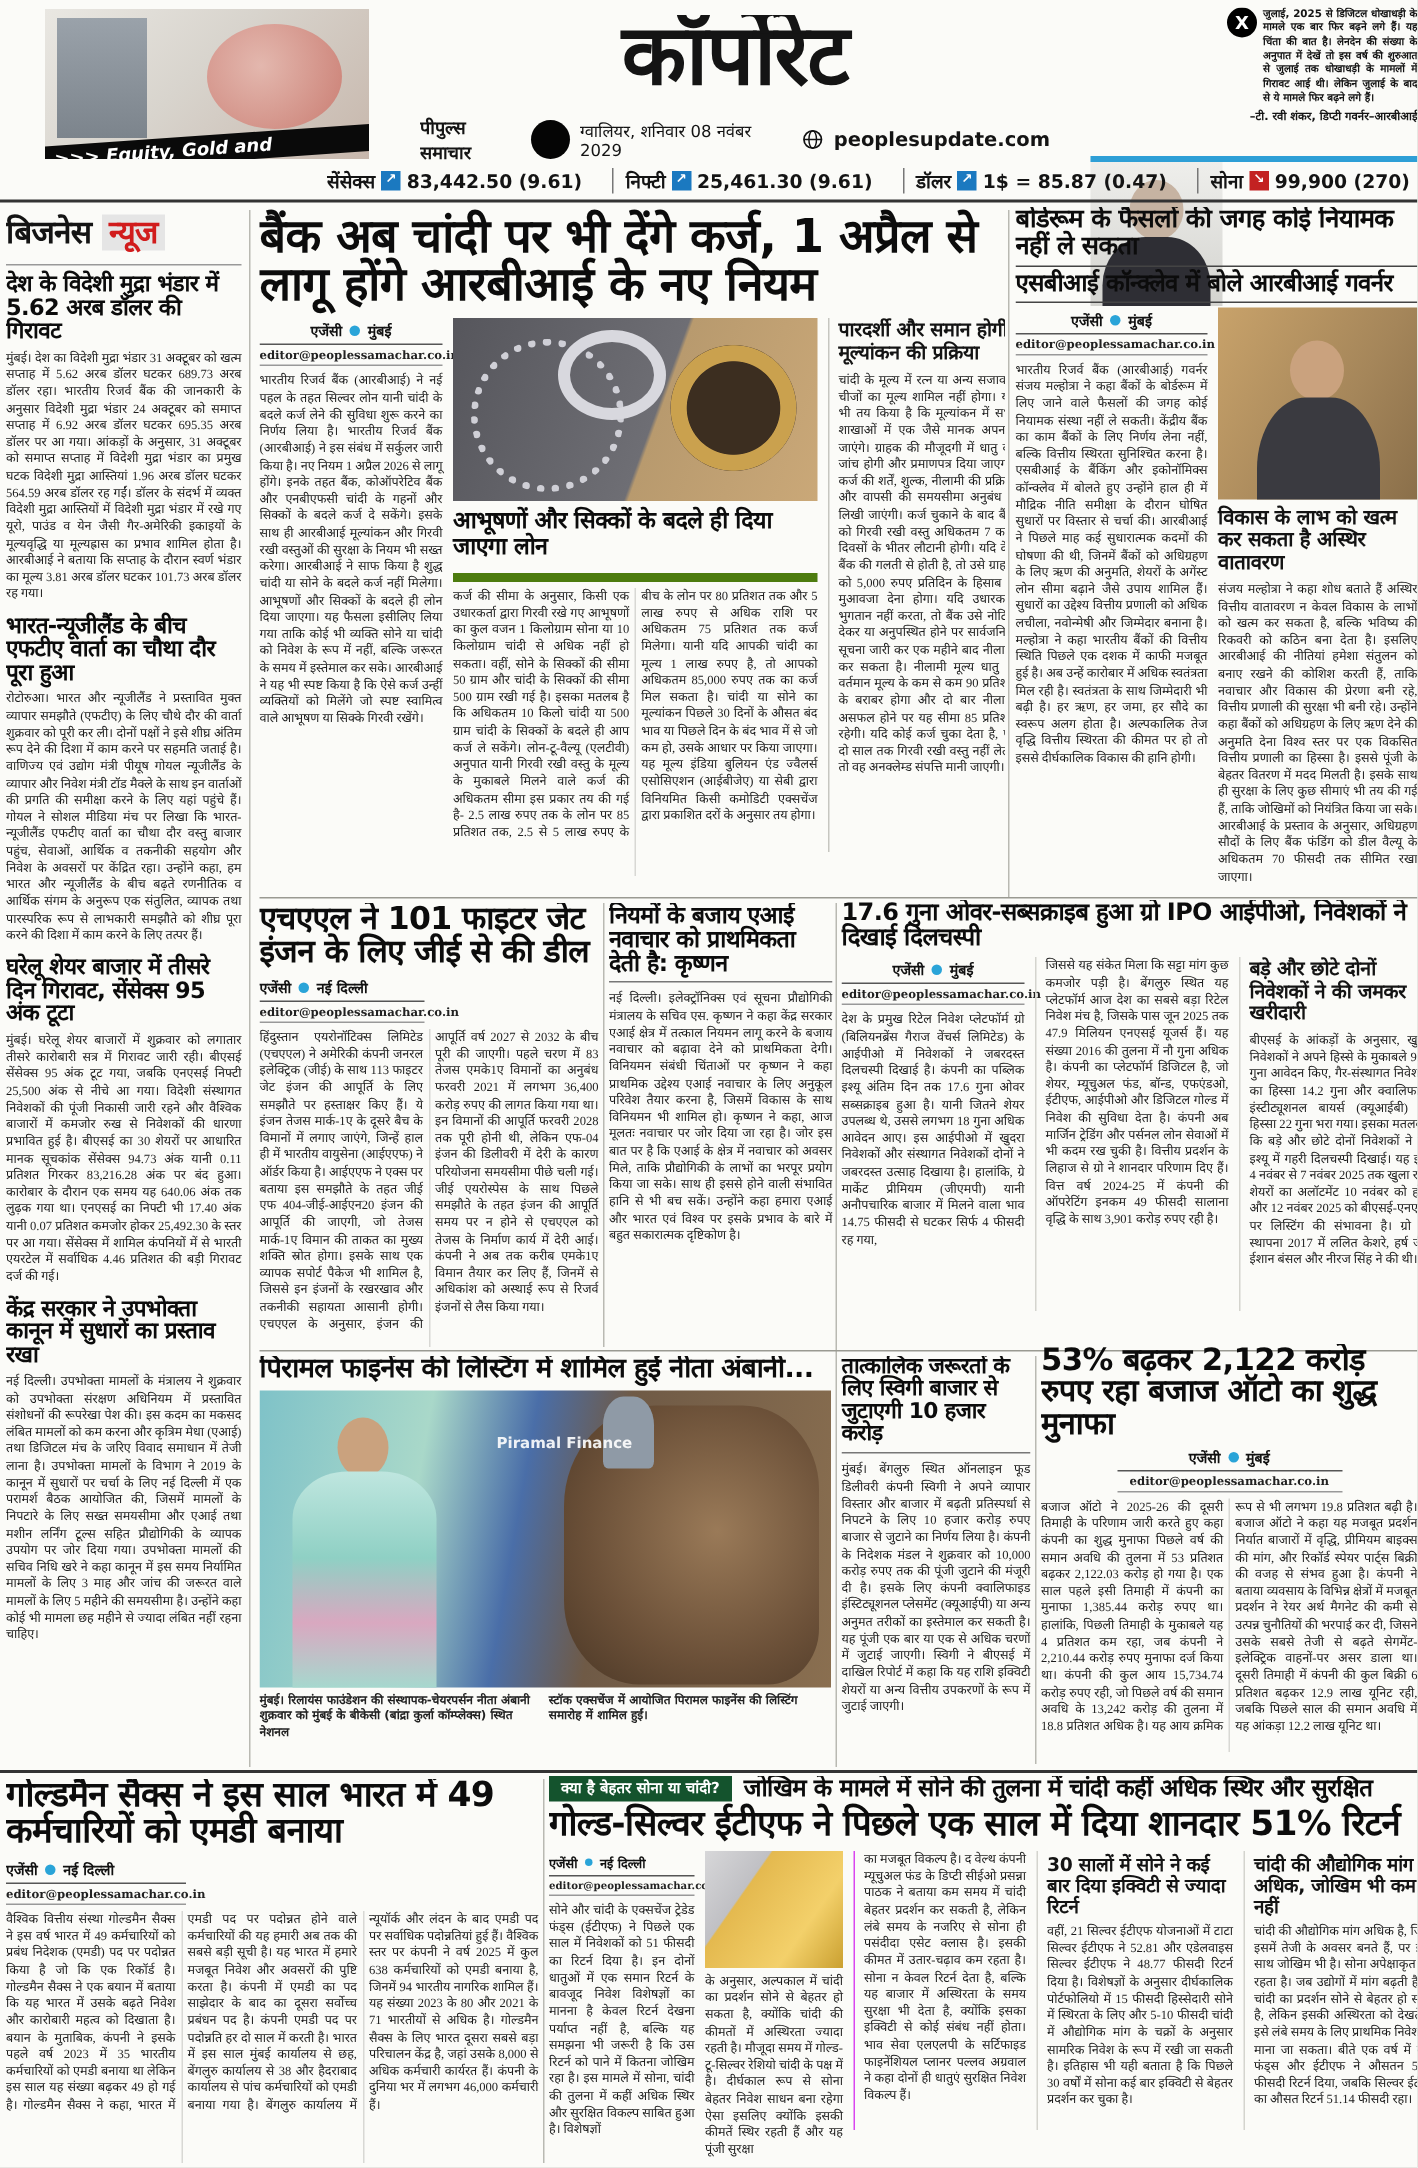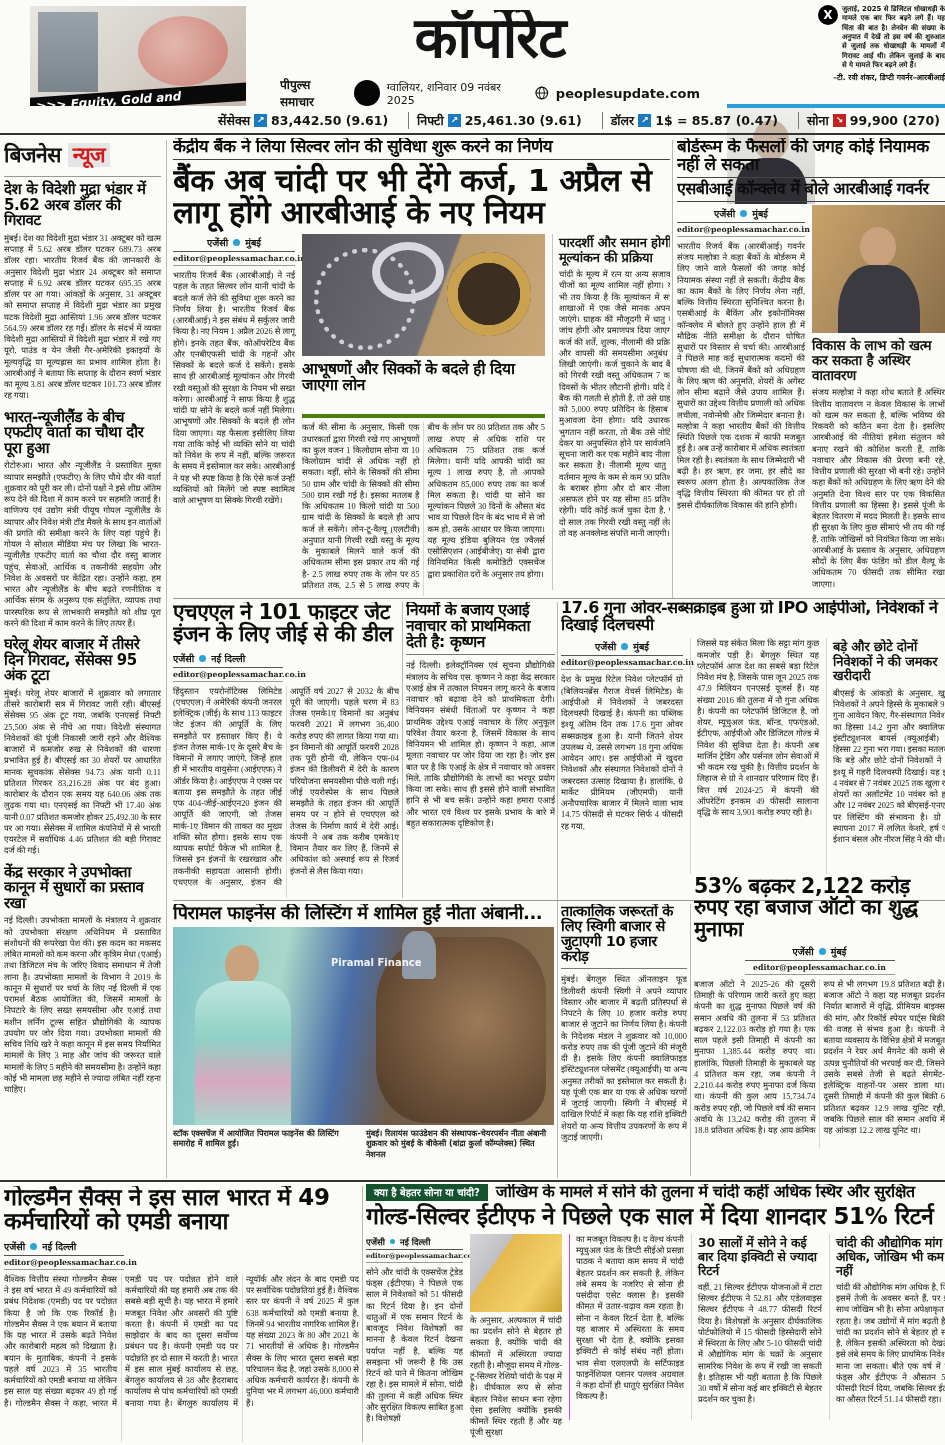--- a/index.html
+++ b/index.html
@@ -51,21 +51,21 @@
     <div style="position:absolute;right:18px;top:10px;width:90px;height:70px;border-radius:50%;background:radial-gradient(circle at 40% 40%,#e8b0a6,#c9675c);opacity:.75;"></div>
     <div style="position:absolute;left:-8px;bottom:2px;width:150%;background:#0a0a0a;color:#fff;font-weight:bold;font-size:12px;font-style:italic;padding:2px 14px;transform:rotate(-4deg);">&gt;&gt;&gt; Equity, Gold and</div>
   </div>
 
   <div class="abs" style="left:300px;top:10px;width:380px;height:66px;">
     <div class="mast-title">कॉर्पोरेट</div>
   </div>
   <div class="abs pubrow" style="left:280px;top:78px;width:420px;height:30px;">
     <span style="font-weight:bold;font-size:12px;">पीपुल्स समाचार</span>
     <span class="blackdot"></span>
-    <span>ग्वालियर, शनिवार 09 नवंबर 2025</span>
+    <span>ग्वालियर, शनिवार 08 नवंबर 2029</span>
     <svg width="14" height="14" viewBox="0 0 14 14">
       <circle cx="7" cy="7" r="6" fill="none" stroke="#111" stroke-width="1.2"></circle>
       <ellipse cx="7" cy="7" rx="2.6" ry="6" fill="none" stroke="#111" stroke-width="1"></ellipse>
       <line x1="1" y1="7" x2="13" y2="7" stroke="#111" stroke-width="1"></line>
     </svg>
     <span style="font-weight:bold;font-size:13px;">peoplesupdate.com</span>
   </div>
 
   <div class="abs photo" style="left:727px;top:6px;width:88px;height:98px;background:linear-gradient(#efefec,#d3d3cf);">
     <div class="sil-head" style="left:26px;top:14px;width:36px;height:40px;background:#c6b3a2;"></div>
@@ -126,39 +126,38 @@
       <h3 class="hl" style="font-size:15px;margin-bottom:4px;">घरेलू शेयर बाजार में तीसरे दिन गिरावट, सेंसेक्स 95 अंक टूटा</h3>
       <p class="body-txt">मुंबई। घरेलू शेयर बाजारों में शुक्रवार को लगातार तीसरे कारोबारी सत्र में गिरावट जारी रही। बीएसई सेंसेक्स 95 अंक टूट गया, जबकि एनएसई निफ्टी 25,500 अंक से नीचे आ गया। विदेशी संस्थागत निवेशकों की पूंजी निकासी जारी रहने और वैश्विक बाजारों में कमजोर रुख से निवेशकों की धारणा प्रभावित हुई है। बीएसई का 30 शेयरों पर आधारित मानक सूचकांक सेंसेक्स 94.73 अंक यानी 0.11 प्रतिशत गिरकर 83,216.28 अंक पर बंद हुआ। कारोबार के दौरान एक समय यह 640.06 अंक तक लुढ़क गया था। एनएसई का निफ्टी भी 17.40 अंक यानी 0.07 प्रतिशत कमजोर होकर 25,492.30 के स्तर पर आ गया। सेंसेक्स में शामिल कंपनियों में से भारती एयरटेल में सर्वाधिक 4.46 प्रतिशत की बड़ी गिरावट दर्ज की गई।</p>
     </div>
     <div style="margin-top:8px;">
       <h3 class="hl" style="font-size:15px;margin-bottom:4px;">केंद्र सरकार ने उपभोक्ता कानून में सुधारों का प्रस्ताव रखा</h3>
       <p class="body-txt">नई दिल्ली। उपभोक्ता मामलों के मंत्रालय ने शुक्रवार को उपभोक्ता संरक्षण अधिनियम में प्रस्तावित संशोधनों की रूपरेखा पेश की। इस कदम का मकसद लंबित मामलों को कम करना और कृत्रिम मेधा (एआई) तथा डिजिटल मंच के जरिए विवाद समाधान में तेजी लाना है। उपभोक्ता मामलों के विभाग ने 2019 के कानून में सुधारों पर चर्चा के लिए नई दिल्ली में एक परामर्श बैठक आयोजित की, जिसमें मामलों के निपटारे के लिए सख्त समयसीमा और एआई तथा मशीन लर्निंग टूल्स सहित प्रौद्योगिकी के व्यापक उपयोग पर जोर दिया गया। उपभोक्ता मामलों की सचिव निधि खरे ने कहा कानून में इस समय निर्यामित मामलों के लिए 3 माह और जांच की जरूरत वाले मामलों के लिए 5 महीने की समयसीमा है। उन्होंने कहा कोई भी मामला छह महीने से ज्यादा लंबित नहीं रहना चाहिए।</p>
     </div>
   </div>
 
   <div class="abs" style="left:173px;top:138px;width:497px;height:458px;">
-    <div class="hl rule-b" style="font-size:17px;padding-bottom:3px;">केंद्रीय बैंक ने लिया सिल्वर लोन की सुविधा शुरू करने का निर्णय</div>
     <h1 class="hl" style="font-size:31px;margin:4px 0 6px 0;">बैंक अब चांदी पर भी देंगे कर्ज, 1 अप्रैल से लागू होंगे आरबीआई के नए नियम</h1>
     <div style="display:flex;gap:7px;height:356px;">
       <div style="width:122px;flex:0 0 auto;">
         <div class="byline">
           <span>एजेंसी</span>
           <span class="bdot"></span>
           <span>मुंबई</span>
         </div>
         <div class="email">editor@peoplessamachar.co.in</div>
         <p class="body-txt">भारतीय रिजर्व बैंक (आरबीआई) ने नई पहल के तहत सिल्वर लोन यानी चांदी के बदले कर्ज लेने की सुविधा शुरू करने का निर्णय लिया है। भारतीय रिजर्व बैंक (आरबीआई) ने इस संबंध में सर्कुलर जारी किया है। नए नियम 1 अप्रैल 2026 से लागू होंगे। इनके तहत बैंक, कोऑपरेटिव बैंक और एनबीएफसी चांदी के गहनों और सिक्कों के बदले कर्ज दे सकेंगे। इसके साथ ही आरबीआई मूल्यांकन और गिरवी रखी वस्तुओं की सुरक्षा के नियम भी सख्त करेगा। आरबीआई ने साफ किया है शुद्ध चांदी या सोने के बदले कर्ज नहीं मिलेगा। आभूषणों और सिक्कों के बदले ही लोन दिया जाएगा। यह फैसला इसीलिए लिया गया ताकि कोई भी व्यक्ति सोने या चांदी को निवेश के रूप में नहीं, बल्कि जरूरत के समय में इस्तेमाल कर सके। आरबीआई ने यह भी स्पष्ट किया है कि ऐसे कर्ज उन्हीं व्यक्तियों को मिलेंगे जो स्पष्ट स्वामित्व वाले आभूषण या सिक्के गिरवी रखेंगे।</p>
       </div>
       <div style="width:243px;flex:0 0 auto;">
         <div class="photo" style="height:122px;background:linear-gradient(110deg,#56565c 0%,#6e6e74 55%,#b89a6e 56%,#caa878 100%);">
           <div style="position:absolute;left:12px;top:14px;width:92px;height:92px;border-radius:50%;border:5px dotted #cfcfd6;"></div>
           <div style="position:absolute;left:70px;top:8px;width:56px;height:44px;border-radius:50%;border:8px solid #d8d8de;"></div>
           <div style="position:absolute;right:14px;top:18px;width:84px;height:84px;border-radius:50%;background:radial-gradient(circle,#3c2e20 0 52%,#caa14e 53% 70%,#3c2e20 71%);"></div>
         </div>
-        <h3 class="hl" style="font-size:15.5px;margin:5px 0 4px 0;border-bottom:4px solid #4d7c0f;padding-bottom:21px;">आभूषणों और सिक्कों के बदले ही दिया जाएगा लोन</h3>
+        <h3 class="hl" style="font-size:15.5px;margin:5px 0 4px 0;border-bottom:6px solid #4d7c0f;padding-bottom:10px;">आभूषणों और सिक्कों के बदले ही दिया जाएगा लोन</h3>
         <p class="body-txt cols2" style="height:192px;">कर्ज की सीमा के अनुसार, किसी एक उधारकर्ता द्वारा गिरवी रखे गए आभूषणों का कुल वजन 1 किलोग्राम सोना या 10 किलोग्राम चांदी से अधिक नहीं हो सकता। वहीं, सोने के सिक्कों की सीमा 50 ग्राम और चांदी के सिक्कों की सीमा 500 ग्राम रखी गई है। इसका मतलब है कि अधिकतम 10 किलो चांदी या 500 ग्राम चांदी के सिक्कों के बदले ही आप कर्ज ले सकेंगे। लोन-टू-वैल्यू (एलटीवी) अनुपात यानी गिरवी रखी वस्तु के मूल्य के मुकाबले मिलने वाले कर्ज की अधिकतम सीमा इस प्रकार तय की गई है- 2.5 लाख रुपए तक के लोन पर 85 प्रतिशत तक, 2.5 से 5 लाख रुपए के बीच के लोन पर 80 प्रतिशत तक और 5 लाख रुपए से अधिक राशि पर अधिकतम 75 प्रतिशत तक कर्ज मिलेगा। यानी यदि आपकी चांदी का मूल्य 1 लाख रुपए है, तो आपको अधिकतम 85,000 रुपए तक का कर्ज मिल सकता है। चांदी या सोने का मूल्यांकन पिछले 30 दिनों के औसत बंद भाव या पिछले दिन के बंद भाव में से जो कम हो, उसके आधार पर किया जाएगा। यह मूल्य इंडिया बुलियन एंड ज्वैलर्स एसोसिएशन (आईबीजेए) या सेबी द्वारा विनियमित किसी कमोडिटी एक्सचेंज द्वारा प्रकाशित दरों के अनुसार तय होगा।</p>
       </div>
       <div style="width:118px;flex:0 0 auto;border-left:1px solid #c6c6c0;padding-left:6px;">
         <h3 class="subhead">पारदर्शी और समान होगी मूल्यांकन की प्रक्रिया</h3>
         <p class="body-txt">चांदी के मूल्य में रत्न या अन्य सजावटी चीजों का मूल्य शामिल नहीं होगा। यह भी तय किया है कि मूल्यांकन में सभी शाखाओं में एक जैसे मानक अपनाए जाएंगे। ग्राहक की मौजूदगी में धातु की जांच होगी और प्रमाणपत्र दिया जाएगा। कर्ज की शर्तें, शुल्क, नीलामी की प्रक्रिया और वापसी की समयसीमा अनुबंध में लिखी जाएंगी। कर्ज चुकाने के बाद बैंक को गिरवी रखी वस्तु अधिकतम 7 कार्य दिवसों के भीतर लौटानी होगी। यदि देरी बैंक की गलती से होती है, तो उसे ग्राहक को 5,000 रुपए प्रतिदिन के हिसाब से मुआवजा देना होगा। यदि उधारकर्ता भुगतान नहीं करता, तो बैंक उसे नोटिस देकर या अनुपस्थित होने पर सार्वजनिक सूचना जारी कर एक महीने बाद नीलामी कर सकता है। नीलामी मूल्य धातु के वर्तमान मूल्य के कम से कम 90 प्रतिशत के बराबर होगा और दो बार नीलामी असफल होने पर यह सीमा 85 प्रतिशत रहेगी। यदि कोई कर्ज चुका देता है, पर दो साल तक गिरवी रखी वस्तु नहीं लेता, तो वह अनक्लेम्ड संपत्ति मानी जाएगी।</p>
       </div>
     </div>
   </div>
   <div class="vline" style="left:672px;top:140px;height:458px;"></div>
 
@@ -234,32 +233,32 @@
   <div class="abs" style="left:173px;top:904px;width:381px;height:272px;">
     <h2 class="hl" style="font-size:18px;margin-bottom:4px;">पिरामल फाइनेंस की लिस्टिंग में शामिल हुईं नीता अंबानी...</h2>
     <div class="photo" style="height:198px;background:linear-gradient(100deg,#7fc2c8 0%,#a9d8c9 28%,#4a6ea8 45%,#6f5a46 60%,#8a6f50 100%);">
       <div class="sil-head" style="left:52px;top:18px;width:34px;height:40px;"></div>
       <div style="position:absolute;left:22px;top:54px;width:96px;height:144px;border-radius:38% 38% 0 0/22% 22% 0 0;background:linear-gradient(#bfe6df,#8fd0c4 40%,#d9a8c0 70%,#a6d8ce);"></div>
       <div style="position:absolute;right:8px;top:10px;width:170px;height:186px;background:radial-gradient(circle at 60% 45%,#9a7a58,#6b5038 60%,#4a3726);border-radius:36% 30% 20% 30%;"></div>
       <div style="position:absolute;right:118px;top:4px;width:34px;height:48px;background:#8f9aa6;border-radius:40% 40% 10% 10%;"></div>
       <div style="position:absolute;left:158px;top:30px;color:#fff;font-size:10px;font-weight:bold;opacity:.9;">Piramal Finance</div>
     </div>
     <div style="display:flex;gap:10px;margin-top:4px;">
+      <p class="caption" style="width:48%;">मुंबई। रिलायंस फाउंडेशन की संस्थापक-चेयरपर्सन नीता अंबानी शुक्रवार को मुंबई के बीकेसी (बांद्रा कुर्ला कॉम्प्लेक्स) स्थित नेशनल</p>
       <p class="caption" style="width:48%;">स्टॉक एक्सचेंज में आयोजित पिरामल फाइनेंस की लिस्टिंग समारोह में शामिल हुईं।</p>
-      <p class="caption" style="width:48%;">मुंबई। रिलायंस फाउंडेशन की संस्थापक-चेयरपर्सन नीता अंबानी शुक्रवार को मुंबई के बीकेसी (बांद्रा कुर्ला कॉम्प्लेक्स) स्थित नेशनल</p>
     </div>
   </div>
 
   <div class="abs" style="left:561px;top:904px;width:126px;height:272px;">
     <h2 class="hl" style="font-size:14.5px;margin-bottom:5px;border-bottom:1px solid #777;padding-bottom:4px;">तात्कालिक जरूरतों के लिए स्विगी बाजार से जुटाएगी 10 हजार करोड़</h2>
     <p class="body-txt">मुंबई। बेंगलुरु स्थित ऑनलाइन फूड डिलीवरी कंपनी स्विगी ने अपने व्यापार विस्तार और बाजार में बढ़ती प्रतिस्पर्धा से निपटने के लिए 10 हजार करोड़ रुपए बाजार से जुटाने का निर्णय लिया है। कंपनी के निदेशक मंडल ने शुक्रवार को 10,000 करोड़ रुपए तक की पूंजी जुटाने की मंजूरी दी है। इसके लिए कंपनी क्वालिफाइड इंस्टिट्यूशनल प्लेसमेंट (क्यूआईपी) या अन्य अनुमत तरीकों का इस्तेमाल कर सकती है। यह पूंजी एक बार या एक से अधिक चरणों में जुटाई जाएगी। स्विगी ने बीएसई में दाखिल रिपोर्ट में कहा कि यह राशि इक्विटी शेयरों या अन्य वित्तीय उपकरणों के रूप में जुटाई जाएगी।</p>
   </div>
   <div class="vline" style="left:690px;top:904px;height:272px;"></div>
 
-  <div class="abs" style="left:694px;top:876px;width:251px;height:272px;">
+  <div class="abs" style="left:694px;top:896px;width:251px;height:272px;">
     <h2 class="hl" style="font-size:20.5px;margin-bottom:3px;">53% बढ़कर 2,122 करोड़ रुपए रहा बजाज ऑटो का शुद्ध मुनाफा</h2>
     <div class="byline">
       <span>एजेंसी</span>
       <span class="bdot"></span>
       <span>मुंबई</span>
     </div>
     <div class="email" style="width:150px;margin:0 auto 4px auto;">editor@peoplessamachar.co.in</div>
     <p class="body-txt cols2" style="height:198px;">बजाज ऑटो ने 2025-26 की दूसरी तिमाही के परिणाम जारी करते हुए कहा कंपनी का शुद्ध मुनाफा पिछले वर्ष की समान अवधि की तुलना में 53 प्रतिशत बढ़कर 2,122.03 करोड़ हो गया है। एक साल पहले इसी तिमाही में कंपनी का मुनाफा 1,385.44 करोड़ रुपए था। हालांकि, पिछली तिमाही के मुकाबले यह 4 प्रतिशत कम रहा, जब कंपनी ने 2,210.44 करोड़ रुपए मुनाफा दर्ज किया था। कंपनी की कुल आय 15,734.74 करोड़ रुपए रही, जो पिछले वर्ष की समान अवधि के 13,242 करोड़ की तुलना में 18.8 प्रतिशत अधिक है। यह आय क्रमिक रूप से भी लगभग 19.8 प्रतिशत बढ़ी है। बजाज ऑटो ने कहा यह मजबूत प्रदर्शन निर्यात बाजारों में वृद्धि, प्रीमियम बाइक्स की मांग, और रिकॉर्ड स्पेयर पार्ट्स बिक्री की वजह से संभव हुआ है। कंपनी ने बताया व्यवसाय के विभिन्न क्षेत्रों में मजबूत प्रदर्शन ने रेयर अर्थ मैगनेट की कमी से उत्पन्न चुनौतियों की भरपाई कर दी, जिसने उसके सबसे तेजी से बढ़ते सेगमेंट-इलेक्ट्रिक वाहनों-पर असर डाला था। दूसरी तिमाही में कंपनी की कुल बिक्री 6 प्रतिशत बढ़कर 12.9 लाख यूनिट रही, जबकि पिछले साल की समान अवधि में यह आंकड़ा 12.2 लाख यूनिट था।</p>
   </div>
 

